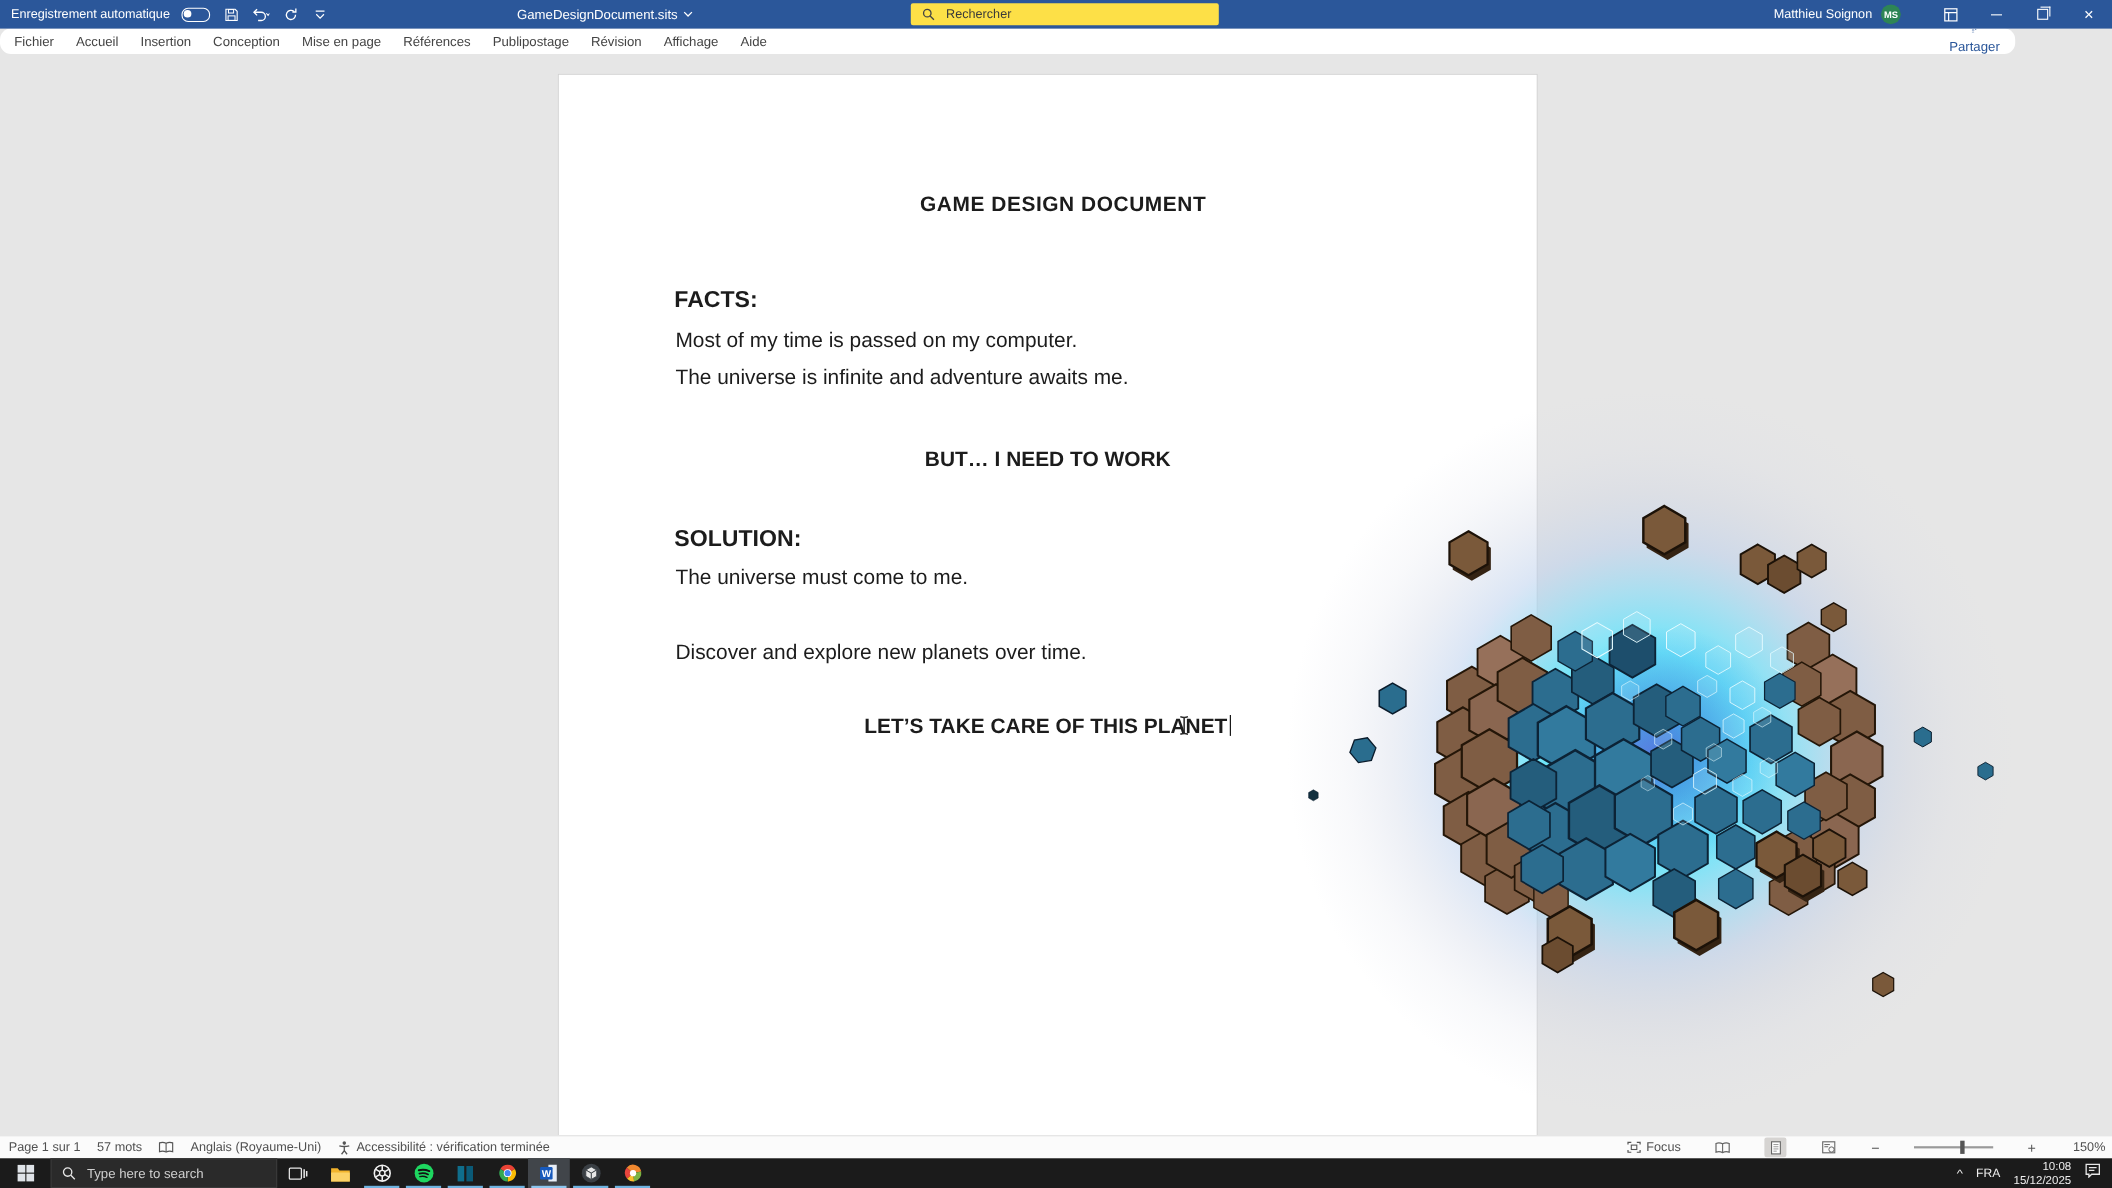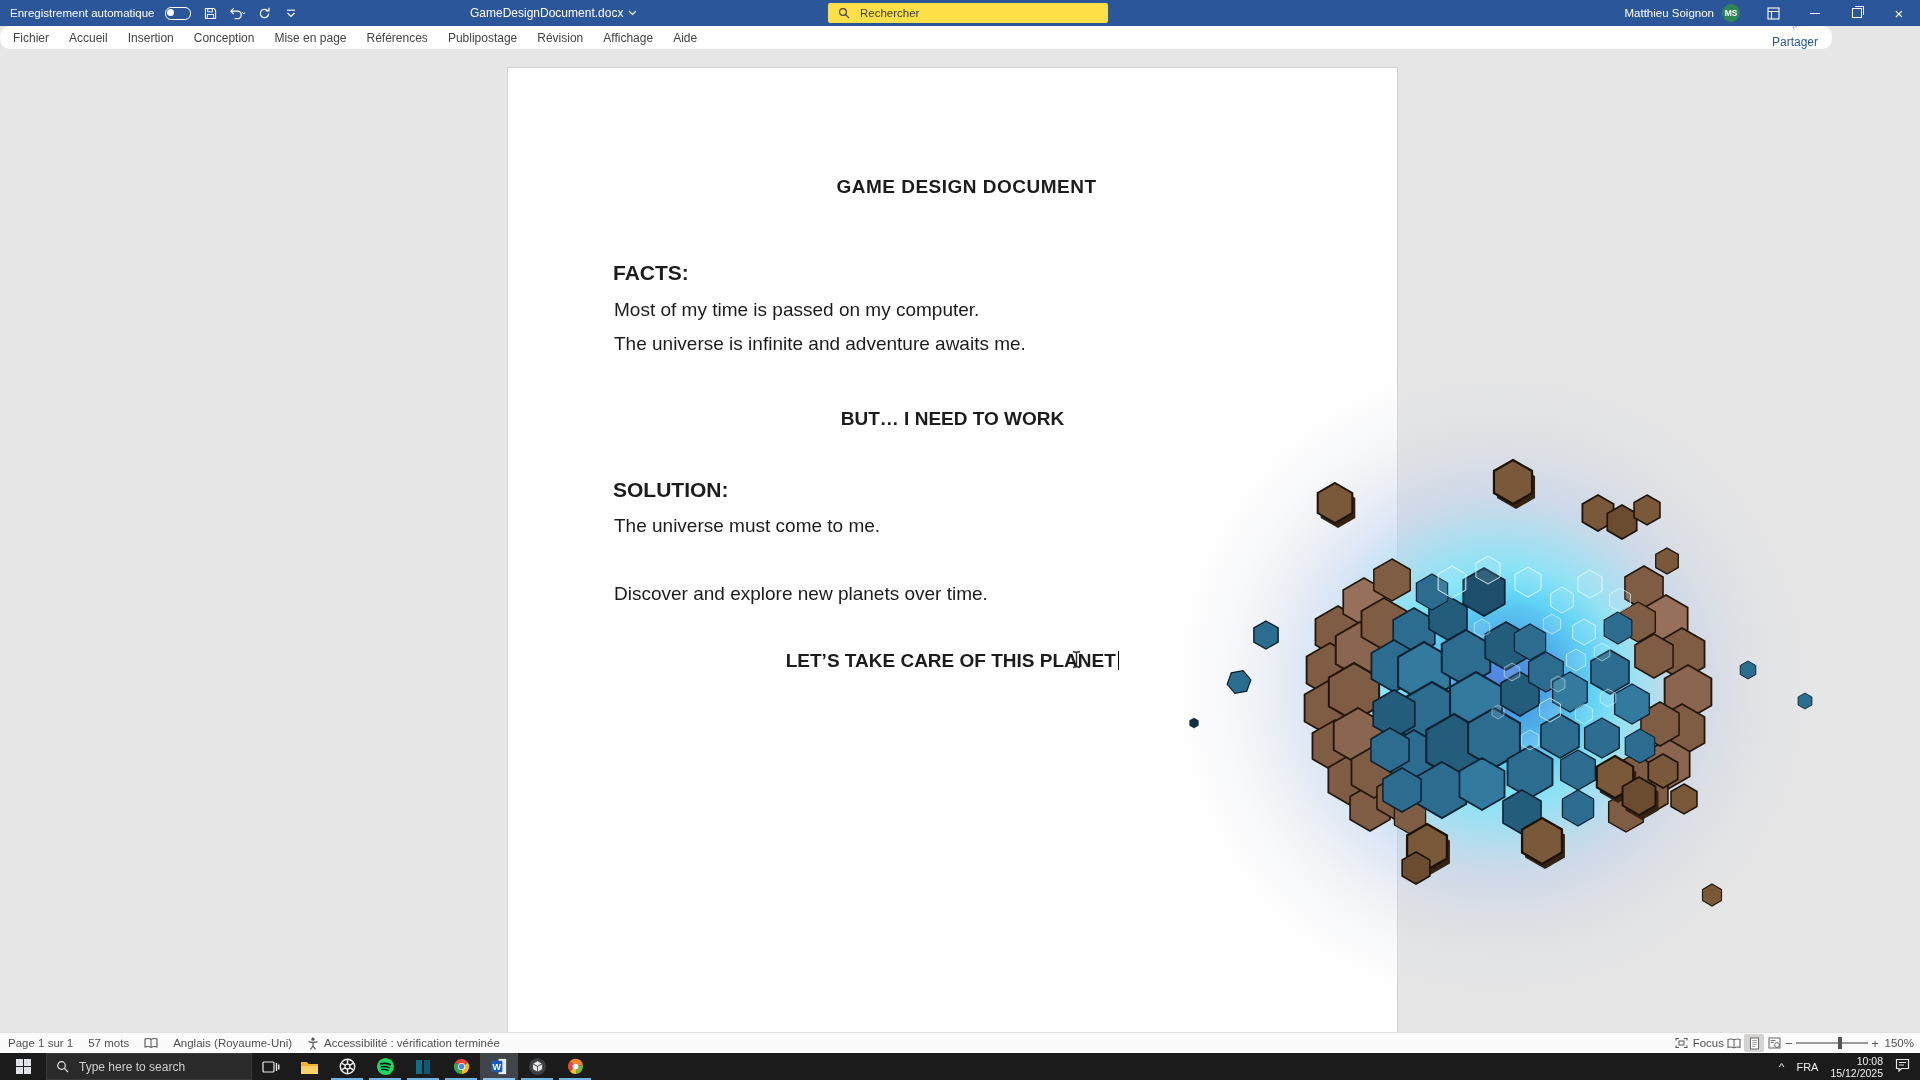--- a/index.html
+++ b/index.html
@@ -12,21 +12,21 @@
   .toggle .knob{position:absolute;left:1px;top:1px;width:7px;height:7px;border-radius:50%;background:#fff;}
   .tb-ic{display:flex;align-items:center;justify-content:center;width:16px;height:18px;}
   .tb-title{position:absolute;left:470px;top:0;height:26px;display:flex;align-items:center;gap:5px;font-size:12px;}
   .tb-search{position:absolute;left:828px;top:3px;width:280px;height:20px;background:#fde047;border-radius:2px;
              display:flex;align-items:center;gap:8px;padding:0 10px;box-sizing:border-box;}
   .tb-search input{border:none;background:transparent;outline:none;font-size:11.5px;color:#333;width:220px;font-family:inherit;}
   .tb-search input::placeholder{color:#3a3a3a;opacity:1;}
   .tb-right{position:absolute;right:0;top:0;height:26px;display:flex;align-items:center;}
   .tb-user{font-size:11.5px;margin-right:8px;}
   .avatar{width:18px;height:18px;border-radius:50%;background:#2e8555;color:#fff;font-size:8.5px;font-weight:bold;
-          display:flex;align-items:center;justify-content:center;margin-right:12px;}
+          display:flex;align-items:center;justify-content:center;margin-right:24px;}
   .winbtn{width:42px;height:26px;display:flex;align-items:center;justify-content:center;color:#fff;}
   .minbar{width:10px;height:1px;background:#fff;display:block;}
   .restore{width:8px;height:8px;border:1px solid #fff;position:relative;background:#2b579a;}
   .restore:before{content:"";position:absolute;left:2px;top:-3px;width:8px;height:8px;border:1px solid #fff;border-bottom:none;border-left:none;}
   .closex{font-size:15px;line-height:15px;}
   
   .menubar{position:absolute;top:26px;left:0;width:1832px;height:23px;background:#fff;z-index:19;
            display:flex;align-items:center;font-size:12px;color:#444;border-radius:10px;}
   .mtab{padding:0 10px;height:23px;display:flex;align-items:center;cursor:default;}
   .mtab:first-child{padding-left:13px;}
@@ -40,21 +40,21 @@
   .h-left{left:105px;width:auto !important;font-size:21px !important;font-weight:bold;}
   .b-left{left:106px;width:auto !important;}
   .centered{text-align:center;font-weight:bold;}
   .caret{display:inline-block;width:1.5px;height:19px;background:#000;margin-left:2px;vertical-align:-3px;}
   .ibeam{position:absolute;left:563px;top:582px;z-index:4;}
   .planet{position:absolute;left:1130px;top:291px;width:740px;height:680px;z-index:3;}
   
   .statusbar{position:absolute;top:1032px;left:0;width:1920px;height:21px;background:#fbfbfb;border-top:1px solid #e1e1e1;
              box-sizing:border-box;display:flex;align-items:center;justify-content:space-between;font-size:11.5px;color:#505050;z-index:20;}
   .sb-l{display:flex;align-items:center;gap:15px;padding-left:8px;}
-  .sb-r{display:flex;align-items:center;gap:0;padding-right:6px;}
+  .sb-r{display:flex;align-items:center;gap:28px;padding-right:6px;}
   .sb-item{display:flex;align-items:center;gap:5px;}
   .viewbtn{width:20px;height:18px;display:flex;align-items:center;justify-content:center;border-radius:2px;}
   .viewbtn.sel{background:#d6d4d2;}
   .slider{width:72px;height:2px;background:#9a9a9a;position:relative;margin:0 2px;}
   .slider .thumb{position:absolute;left:58%;top:-5px;width:4px;height:12px;background:#555;}
   .zsign{font-size:13px;color:#555;width:10px;text-align:center;}
   
   .taskbar{position:absolute;top:1053px;left:0;width:1920px;height:27px;background:#1b1b1b;z-index:30;display:flex;align-items:stretch;}
   .startbtn{width:46px;display:flex;align-items:center;justify-content:center;}
   .winlogo{display:grid;grid-template-columns:7px 7px;grid-template-rows:7px 7px;gap:1px;}
@@ -101,21 +101,21 @@
         </svg>
     </span>
     <span class="tb-ic">
       <svg width="10" height="9" viewBox="0 0 10 9">
           <path d="M1 1.2 h8" stroke="#fff" stroke-width="1.1"></path>
           <path d="M1.5 4 L5 7.5 L8.5 4" fill="none" stroke="#fff" stroke-width="1.1"></path>
         </svg>
     </span>
   </div>
   <div class="tb-title">
-    <span>GameDesignDocument.docx</span>
+    <span>GameDesignDocument.sits</span>
     <svg width="9" height="6" viewBox="0 0 9 6">
         <path d="M1 1 L4.5 4.5 L8 1" fill="none" stroke="#fff" stroke-width="1.2"></path>
       </svg>
   </div>
   <div class="tb-search">
     <svg width="12" height="12" viewBox="0 0 12 12">
         <circle cx="5" cy="5" r="3.4" fill="none" stroke="#444" stroke-width="1.2"></circle>
         <path d="M7.6 7.6 L11 11" stroke="#444" stroke-width="1.2"></path>
       </svg>
     <input placeholder="Rechercher" style="">

